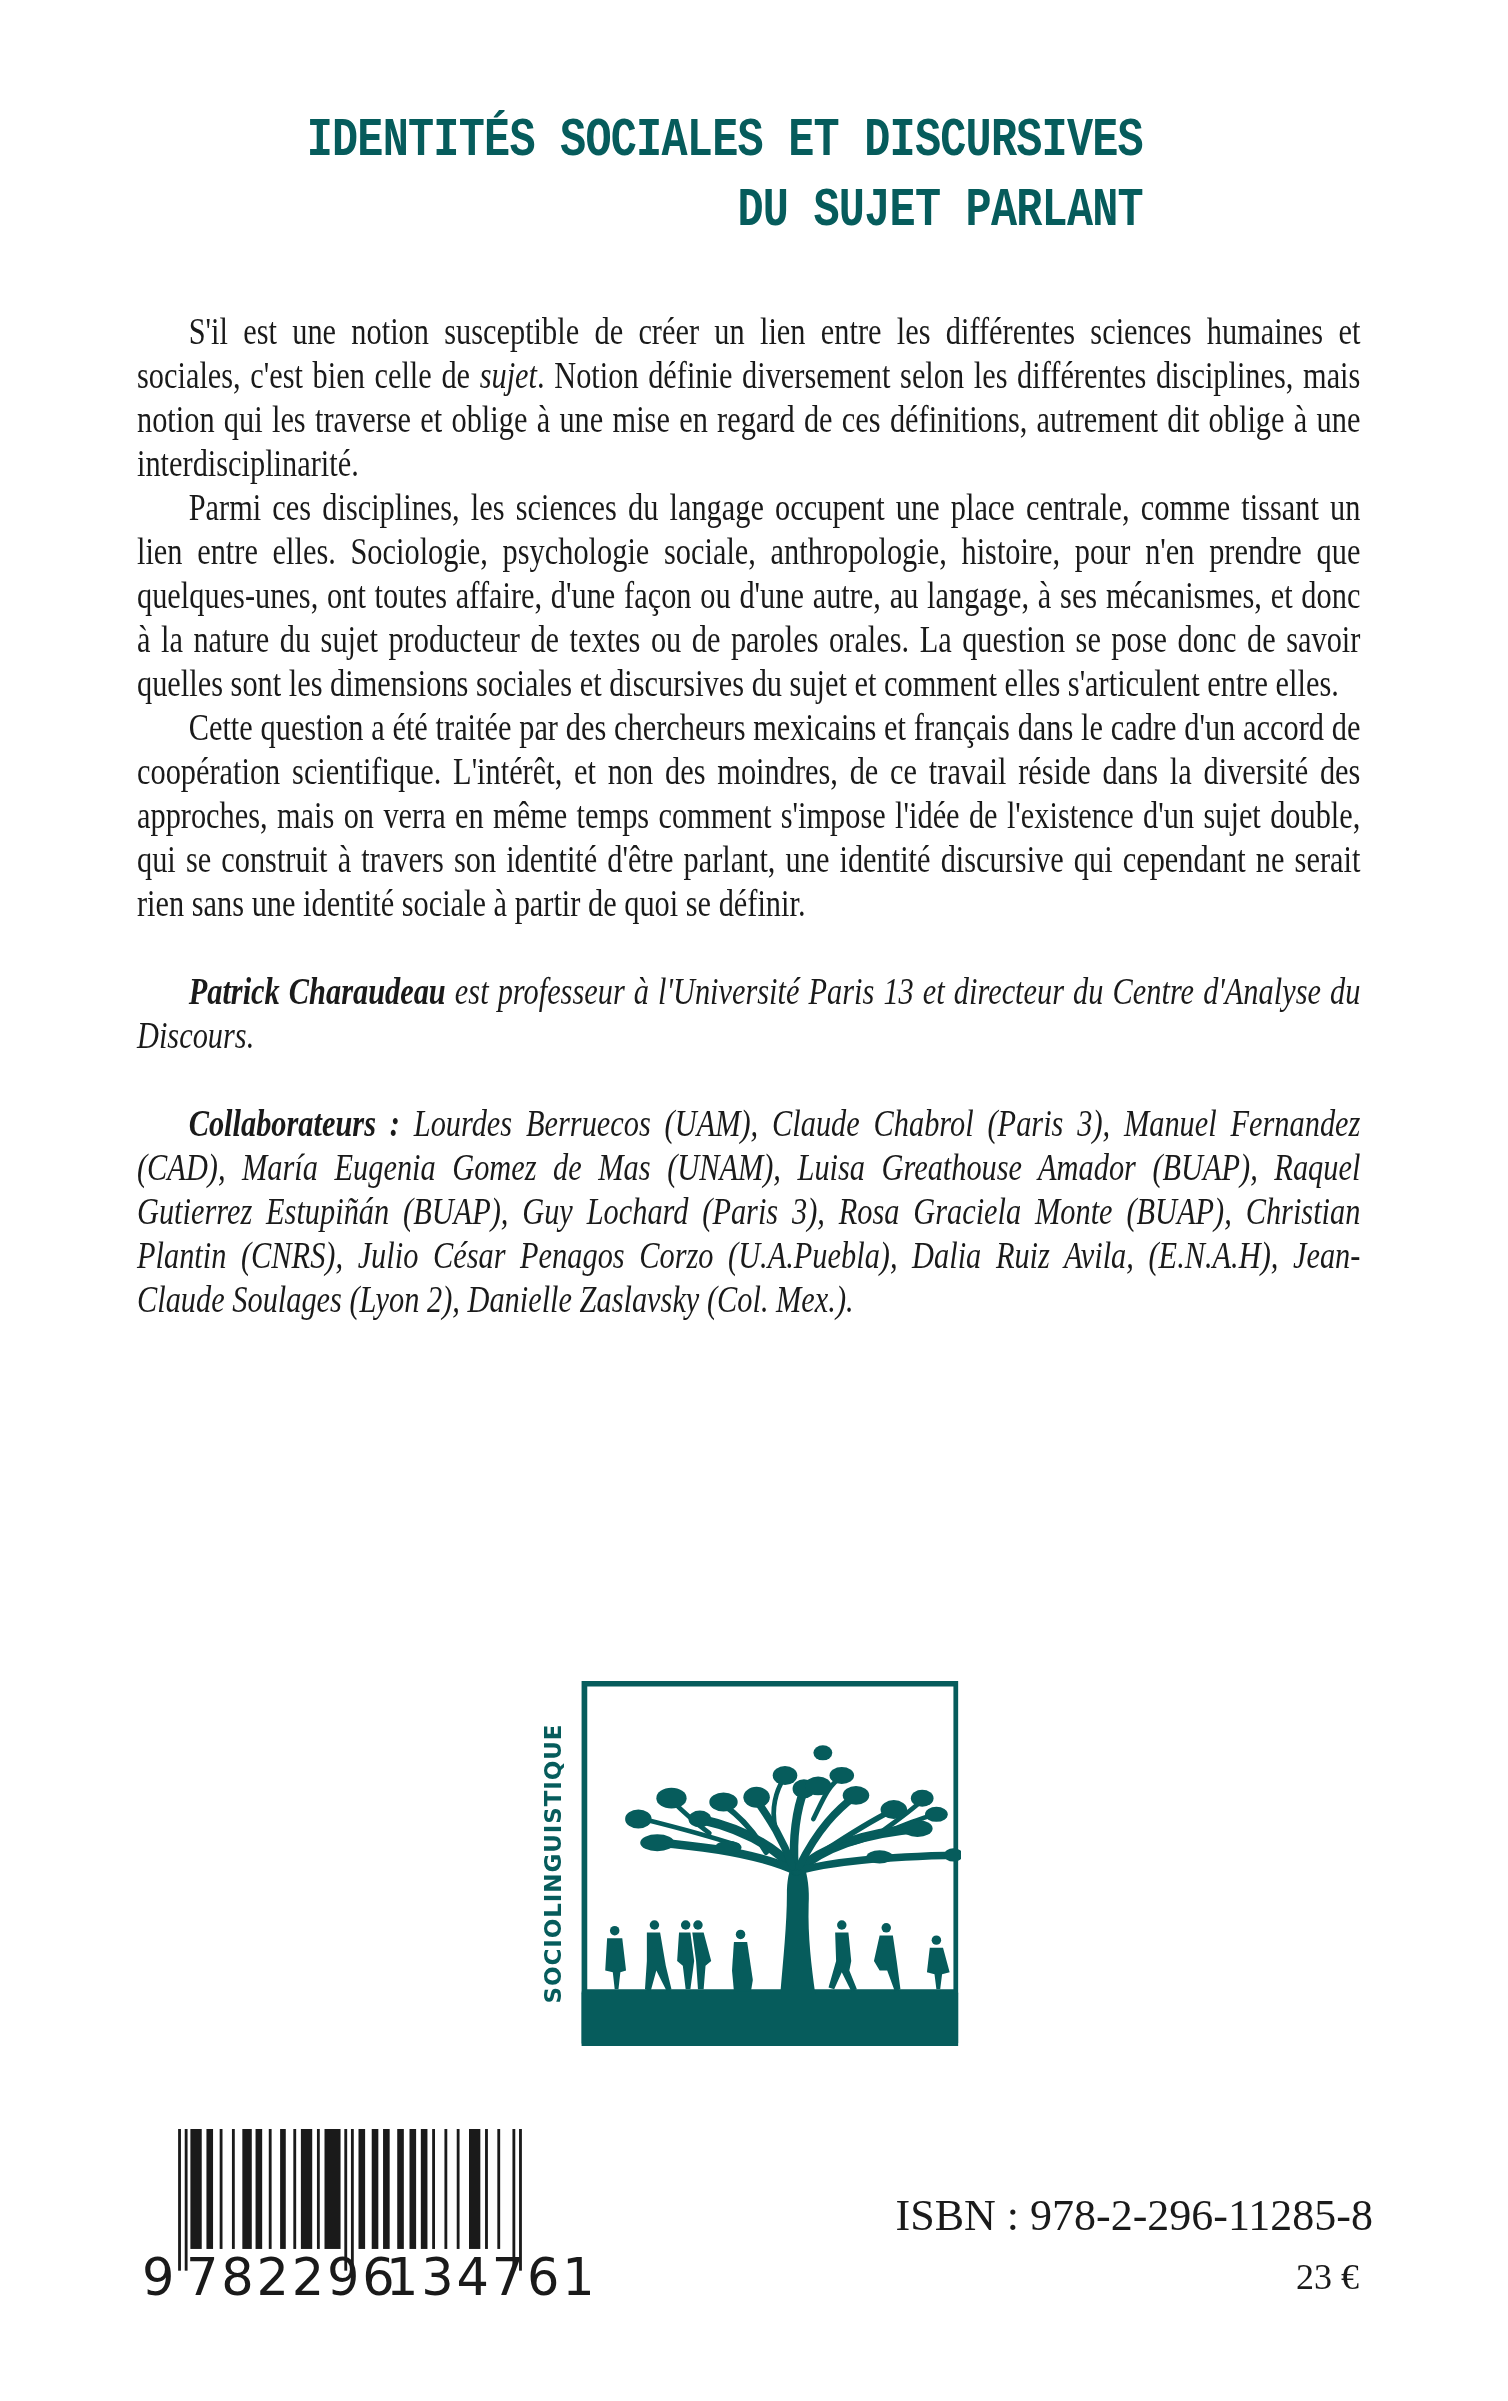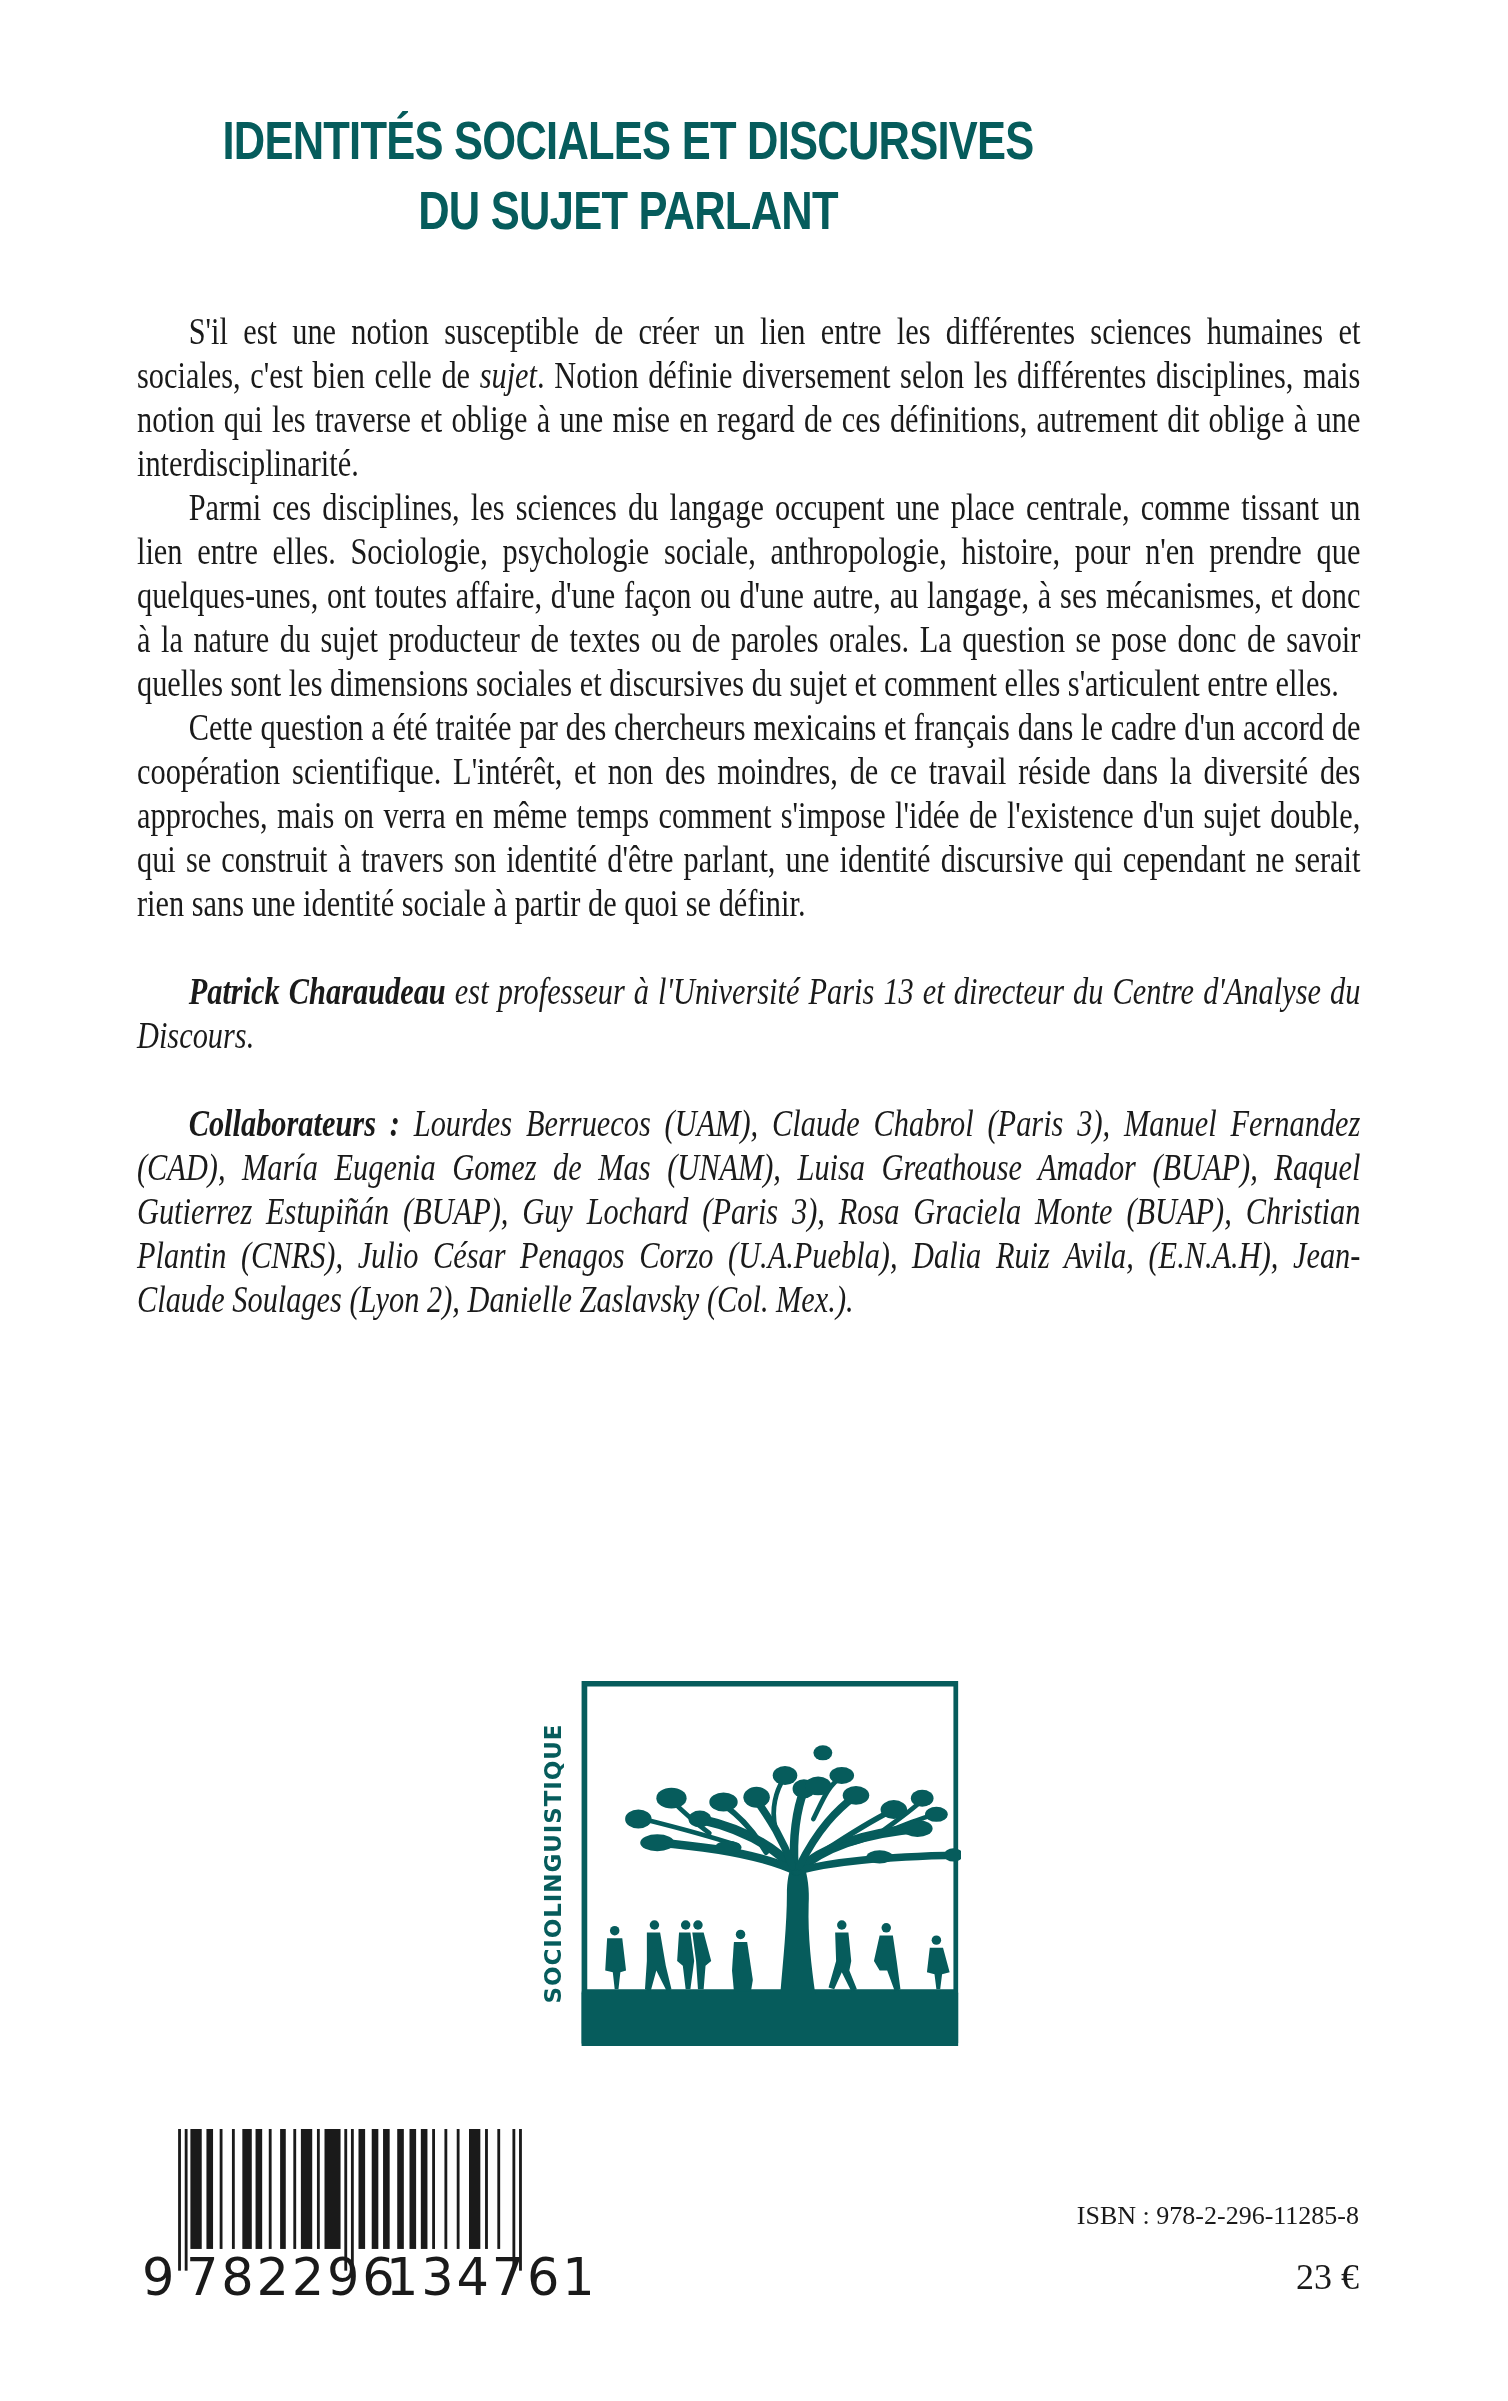--- a/index.html
+++ b/index.html
@@ -13,22 +13,22 @@
       position: relative;
       overflow: hidden;
       font-family: "Liberation Serif", serif;
       color: #1a1a1a;
     }
     .title {
       position: absolute;
       left: 0;
       top: 106px;
       width: 1256px;
-      text-align: center;
-      font-family: Liberation Sans, sans-serif;
+      text-align: right;
+      font-family: Liberation Mono, monospace;
       font-weight: bold;
       color: #065c5c;
       font-size: 53px;
       line-height: 70px;
       letter-spacing: -0.9px;
     }
     .title-line {
       display: block;
       transform: scaleX(0.82);
       transform-origin: center;
@@ -96,23 +96,23 @@
     .barcode-digits {
       position: absolute;
       top: 2252px;
       font-family: "DejaVu Sans", sans-serif;
       font-size: 51px;
       line-height: 51px;
       color: #1a1a1a;
     }
     .isbn {
       position: absolute;
-      right: 149px;
+      right: 135px;
       top: 2197px;
-      font-size: 26px;
+      font-size: 44px;
       line-height: 38px;
       white-space: nowrap;
     }
     .price {
       position: absolute;
       right: 149px;
       top: 2258px;
       font-size: 36px;
       line-height: 38px;
       white-space: nowrap;

